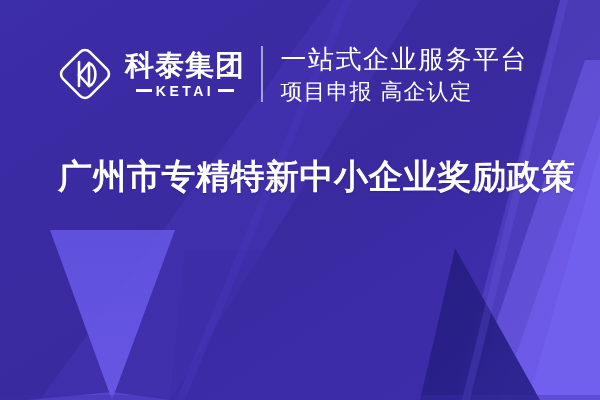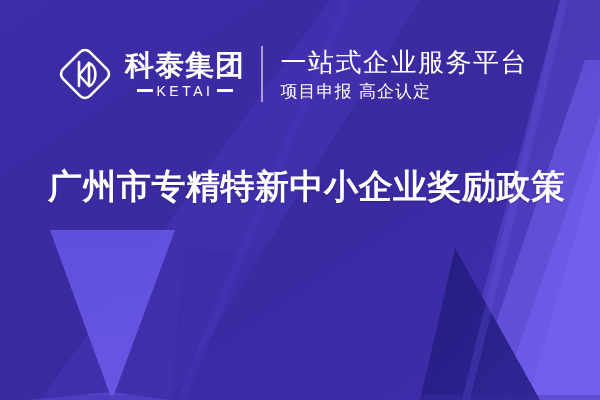--- a/index.html
+++ b/index.html
@@ -62,21 +62,21 @@
     font-size:29px;
     font-weight:700;
     letter-spacing:1px;
     line-height:1.05;
     white-space:nowrap;
   }
   .logo-en {
     margin-top:3px;
     color:#ffffff;
     font-size:14px;
-    font-weight:400;
+    font-weight:700;
     letter-spacing:3.5px;
     line-height:1;
     white-space:nowrap;
     display:flex;
     align-items:center;
     gap:4px;
   }
   .logo-en .dash {
     display:inline-block;
     width:16px; height:2.5px;
@@ -99,34 +99,33 @@
     font-weight:400;
     letter-spacing:1.5px;
     line-height:1.18;
     white-space:nowrap;
     text-align:center;
   }
   .tagline-sub {
     margin-top:5px;
     font-family:"DejaVu Serif","Liberation Serif",serif;
     color:#ffffff;
-    font-size:17px;
+    font-size:22px;
     font-weight:400;
     letter-spacing:1px;
     line-height:1.1;
     white-space:nowrap;
   }
 
   
   .title {
     position:absolute;
-    left:48px;
+    left:58px;
     top:152px;
     width:500px;
-    margin-top:10px;
   }
   .title-line {
     font-family:"DejaVu Sans","Liberation Sans",sans-serif;
     color:#ffffff;
     font-size:34px;
     font-weight:700;
     letter-spacing:0.5px;
     line-height:48px;
     white-space:nowrap;
     text-shadow:0 1px 2px rgba(20,10,70,0.25);

